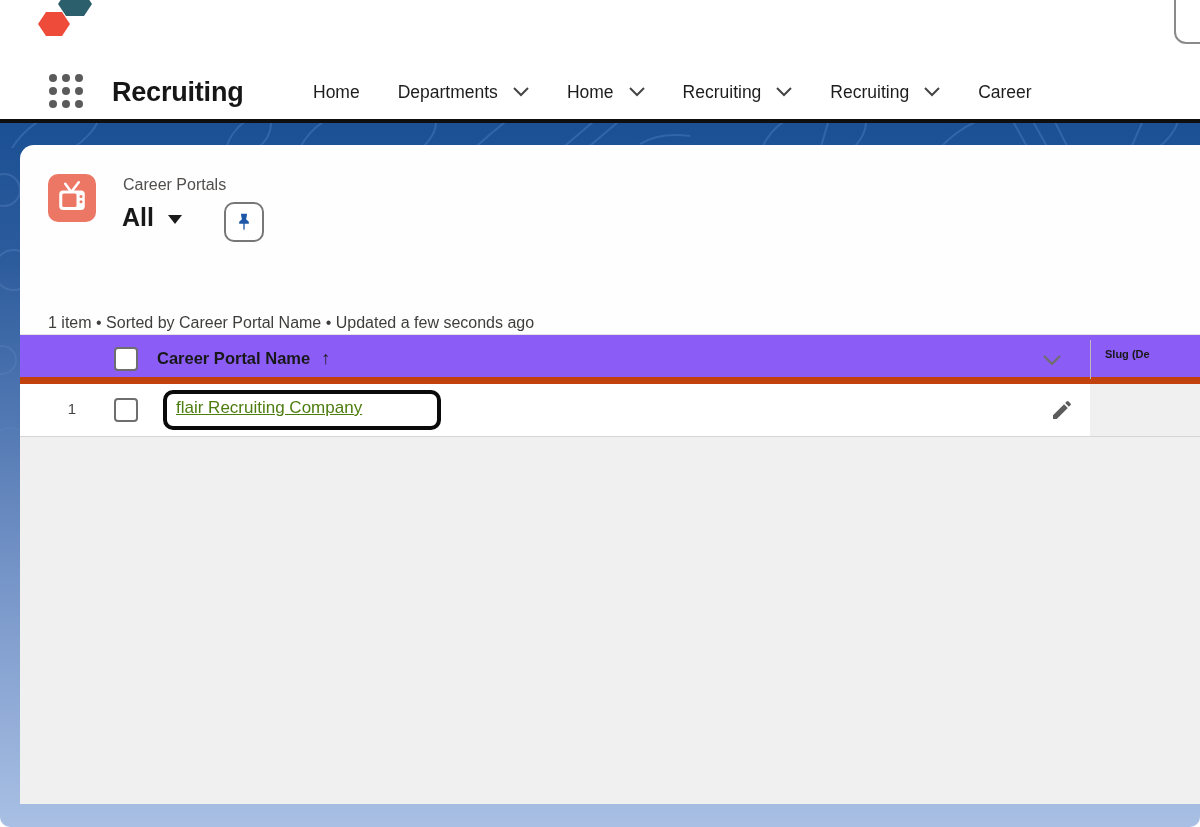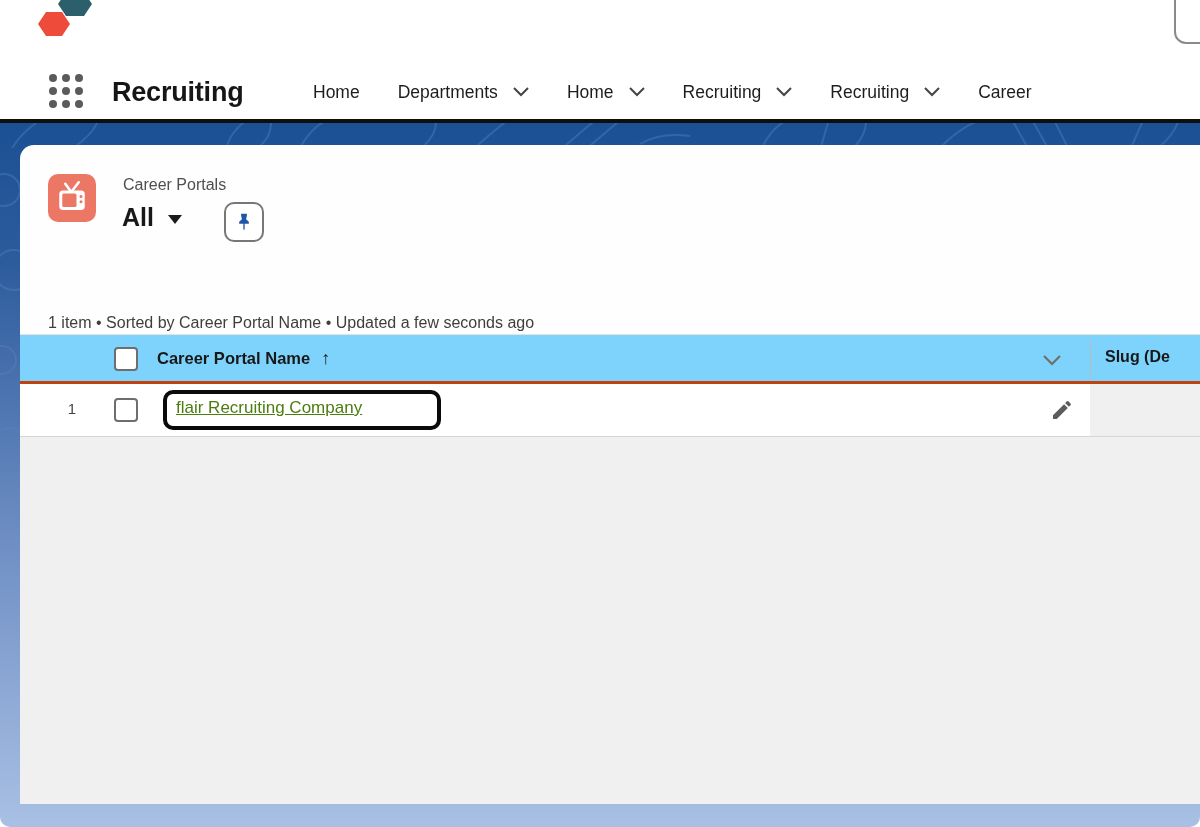--- a/index.html
+++ b/index.html
@@ -71,36 +71,36 @@
   }
   .pin-button {
     position: absolute; left: 204px; top: 57px; width: 40px; height: 40px;
     border: 2px solid #777777; border-radius: 10px; background: #ffffff;
     display: flex; align-items: center; justify-content: center; cursor: pointer;
   }
   .status-line { position: absolute; left: 28px; top: 141px; font-size: 16px; color: #3e3e3c; margin-top: 28px; }
 
   .table-header {
     position: absolute; left: 0; top: 189px; width: 1180px; height: 50px;
-    background: #7dd3fc; border-top: 1px solid #e3e3e3; border-bottom: 3px solid #c2410c;
+    background: #8b5cf6; border-top: 1px solid #e3e3e3; border-bottom: 7px solid #c2410c;
   }
   .checkbox {
     position: absolute; width: 24px; height: 24px; background: #ffffff;
     border: 2px solid #6e6e6e; border-radius: 4px; cursor: pointer;
   }
   .hdr-checkbox { left: 94px; top: 12px; }
   .col1-label {
     position: absolute; left: 137px; top: 13px; font-size: 16.5px; font-weight: 700;
     color: #181818; display: flex; gap: 11px; align-items: baseline; cursor: pointer;
   }
   .sort-arrow { font-weight: 400; font-size: 18px; color: #1a1a1a; }
   .colmenu { position: absolute; left: 1022px; top: 19px; width: 20px; height: 12px; cursor: pointer; }
   .col-divider { position: absolute; left: 1070px; top: 5px; width: 1px; height: 39px; background: #bdbbb9; }
   .col2-label {
-    position: absolute; left: 1085px; top: 13px; font-size: 16px; font-weight: 700;
+    position: absolute; left: 1085px; top: 13px; font-size: 11px; font-weight: 700;
     color: #181818; white-space: nowrap; cursor: pointer;
   }
 
   .data-row {
     position: absolute; left: 0; top: 239px; width: 1180px; height: 53px;
     background: #ffffff; border-bottom: 1px solid #d8d6d4;
   }
   .row-number {
     position: absolute; left: 38px; top: 16px; width: 28px; text-align: center;
     font-size: 15px; color: #444444;

